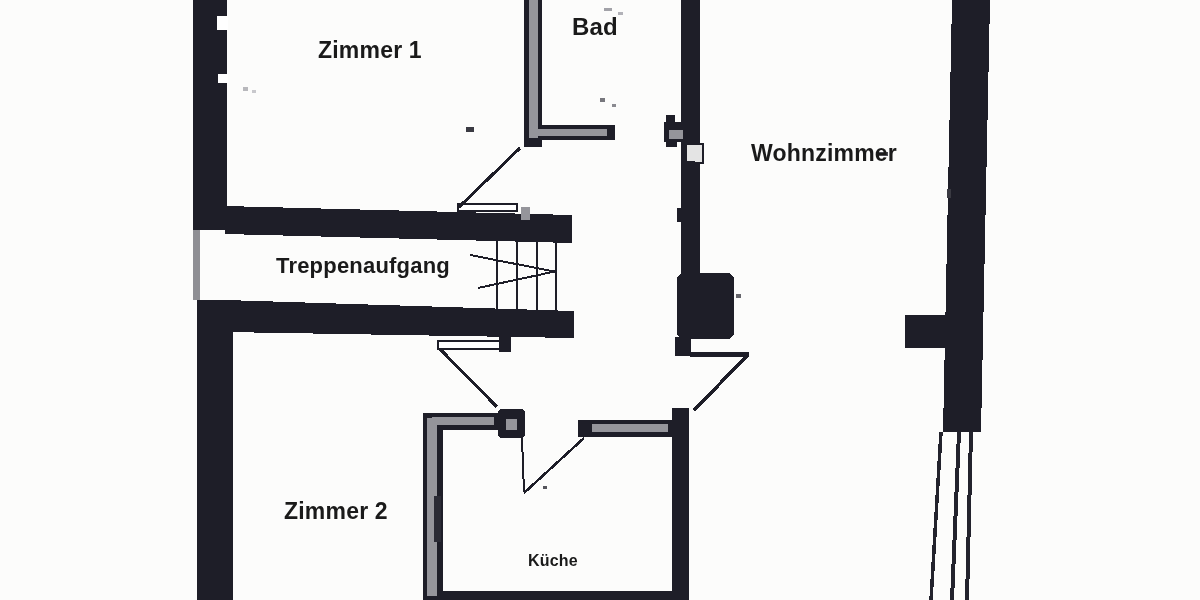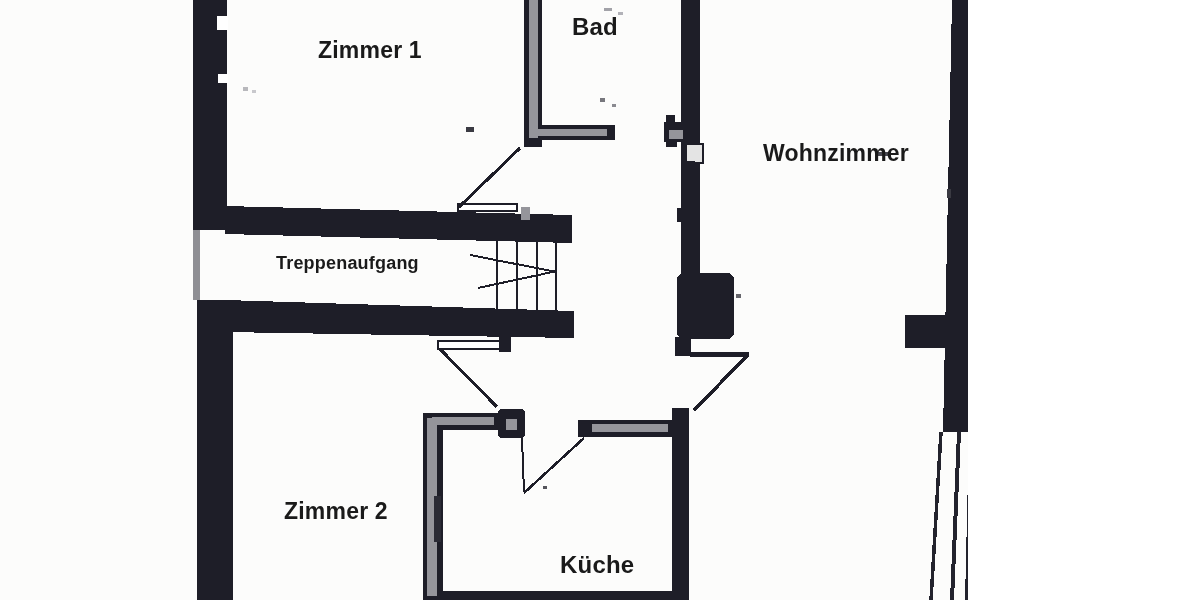--- a/index.html
+++ b/index.html
@@ -1,31 +1,31 @@
 <!DOCTYPE html>
 <html style="--wall: #1e1e28; --wallgray: #95959b; --paper: #fcfcfb; --ink: #1a1a1a;"><head>
 <meta charset="utf-8">
 <style>
   html,body{margin:0;padding:0;background:#ffffff;}
-  #page{position:relative;width:968px;height:600px;background:var(--paper,#fcfcfb);overflow:hidden;
+  #page{position:relative;width:1200px;height:600px;background:var(--paper,#fcfcfb);overflow:hidden;
         font-family:"Liberation Sans","DejaVu Sans",sans-serif;}
   #plan-svg{position:absolute;left:0;top:0;width:1200px;height:600px;display:block;}
   .wall{fill:var(--wall,#1e1e28);}
   .wall-gray{fill:var(--wallgray,#95959b);}
   .leaf{stroke:var(--wall,#1e1e28);fill:none;}
   .tread{stroke:var(--wall,#1e1e28);stroke-width:2.5;}
   .thin{stroke:var(--wall,#1e1e28);stroke-width:2;}
   .room-label{position:absolute;color:var(--ink,#1a1a1a);font-weight:700;white-space:nowrap;
               letter-spacing:0.2px;line-height:1.1;}
   .lbl-zimmer1{left:318px;top:38px;font-size:23px;}
   .lbl-bad{left:572px;top:14px;font-size:24px;text-align:center;}
-  .lbl-wohnzimmer{left:751px;top:141px;font-size:23px;margin-left:12px;}
-  .lbl-treppenaufgang{left:276px;top:254px;font-size:18px;}
+  .lbl-wohnzimmer{left:751px;top:141px;font-size:23px;}
+  .lbl-treppenaufgang{left:276px;top:254px;font-size:22px;}
   .lbl-zimmer2{left:284px;top:499px;font-size:23px;}
-  .lbl-kueche{left:528px;top:552px;font-size:24px;margin-left:32px;}
+  .lbl-kueche{left:528px;top:552px;font-size:16px;}
   .lbl-esszimmer{left:750px;top:493px;font-size:23px;}
 </style>
 </head>
 <body>
 
 <div id="page">
 
   <svg id="plan-svg" viewBox="0 0 1200 600" shape-rendering="crispEdges">
 
     <g class="wall">

